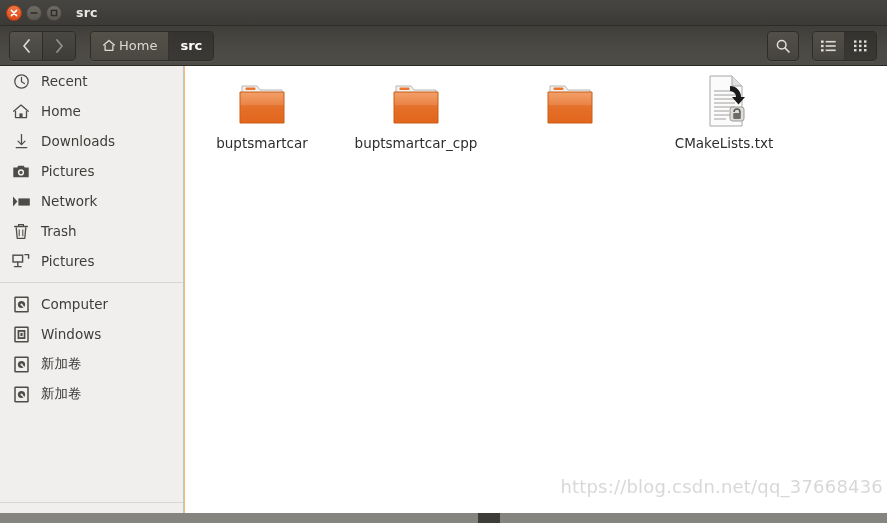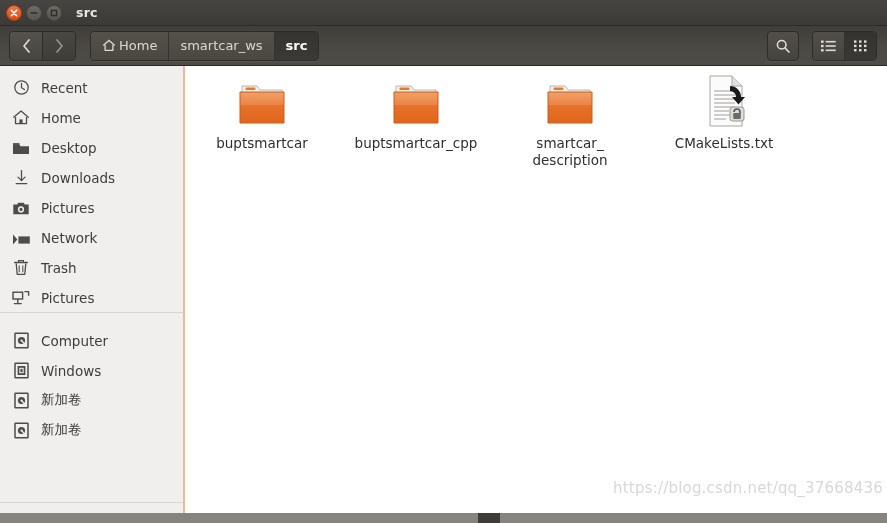--- a/index.html
+++ b/index.html
@@ -173,21 +173,21 @@
     width: 184px;
     height: 447px;
     background: #f1efee;
     border-right: 1px solid #c6c4c1;
     box-sizing: border-box;
     overflow: hidden;
   }
   .side-item {
     height: 30px;
     display: flex;
-    align-items: flex-end;
+    align-items: center;
     padding-left: 10px;
     box-sizing: border-box;
   }
   .side-icon {
     width: 22px;
     min-width: 22px;
     display: flex;
     align-items: center;
     justify-content: center;
     color: #4e4c48;
@@ -238,21 +238,21 @@
     text-align: center;
     line-height: 17px;
     max-width: 150px;
     word-break: break-word;
   }
 
   #watermark {
     position: absolute;
     right: 4px;
     bottom: 16px;
-    font-size: 15px;
+    font-size: 18px;
     color: #d8d8d8;
     letter-spacing: 0.2px;
     white-space: nowrap;
   }
 
   
   #hscroll {
     position: absolute;
     left: 0; bottom: 0;
     width: 887px; height: 10px;
@@ -312,23 +312,20 @@
       </div>
     </div>
 
     <div class="crumbs">
       <div class="crumb">
         <svg class="home-ico" width="14" height="13" viewBox="0 0 14 13">
           <path d="M7 1.4 L12.3 6.1 M7 1.4 L1.7 6.1" stroke="#dedbd6" stroke-width="1.3" fill="none" stroke-linecap="round"></path>
           <path d="M3.1 6.0 V11.3 H10.9 V6.0" stroke="#dedbd6" stroke-width="1.3" fill="none" stroke-linejoin="round"></path>
         </svg>
         <span>Home</span>
-      </div>
-      <div class="crumb">
-        <span>smartcar_ws</span>
       </div>
       <div class="crumb active">
         <span>src</span>
       </div>
     </div>
 
     <div class="tb-right">
       <div class="tb-btn">
         <svg width="16" height="16" viewBox="0 0 16 16">
           <circle cx="6.7" cy="6.7" r="4.3" stroke="#e2dfda" stroke-width="1.5" fill="none"></circle>
@@ -383,29 +380,20 @@
       <span class="side-icon">
         <svg width="18" height="17" viewBox="0 0 18 17">
           <path d="M9 2.1 L16.3 8.2 M9 2.1 L1.7 8.2" stroke="#4e4c48" stroke-width="1.3" fill="none" stroke-linecap="round"></path>
           <path d="M3.5 7.9 V14.6 H14.5 V7.9" stroke="#4e4c48" stroke-width="1.3" fill="none" stroke-linejoin="round"></path>
           <rect x="7.4" y="10.4" width="3.2" height="4.2" fill="#4e4c48"></rect>
         </svg>
       </span>
       <span class="side-label">Home</span>
     </div>
 
-    <div class="side-item">
-      <span class="side-icon">
-        <svg width="18" height="15" viewBox="0 0 18 15">
-          <path d="M1 3.6 V13 H17 V5.3 H8.6 L7.2 3.6 Z" fill="#4e4c48"></path>
-          <rect x="1" y="2.1" width="6.5" height="1.8" fill="#4e4c48"></rect>
-        </svg>
-      </span>
-      <span class="side-label">Desktop</span>
-    </div>
 
 
     <div class="side-item">
       <span class="side-icon">
         <svg width="15" height="17" viewBox="0 0 15 17">
           <path d="M7.5 1.6 V11.2" stroke="#4e4c48" stroke-width="1.3" stroke-linecap="round"></path>
           <path d="M4 8.1 L7.5 11.6 L11 8.1" stroke="#4e4c48" stroke-width="1.3" fill="none" stroke-linecap="round" stroke-linejoin="round"></path>
           <path d="M2.2 14.6 H12.8" stroke="#4e4c48" stroke-width="1.3" stroke-linecap="round"></path>
         </svg>
       </span>
@@ -545,22 +533,20 @@
       </div>
 
       <div class="item">
         <div class="item-icon">
           <svg width="54" height="48" viewBox="0 0 54 48">
             <path d="M7 6 H22 L25 10 H47 V14 H7 Z" fill="#f3f1ef" stroke="#b9b6b2" stroke-width="1"></path>
             <rect x="10.5" y="7.5" width="10" height="2.6" rx="1" fill="#e8762c"></rect>
             <path d="M5 12 H49 V43 H5 Z" fill="url(#fg1)" stroke="#c85f18" stroke-width="1"></path>
           </svg>
         </div>
-        <div class="item-label" style="white-space:pre-line">smartcar_
-description</div>
       </div>
 
       <div class="item">
         <div class="item-icon">
           <svg width="50" height="54" viewBox="0 0 50 54">
             <path d="M11 2 H33 L43 12 V52 H11 Z" fill="#fbfbfb" stroke="#a9a7a4" stroke-width="1"></path>
             <path d="M33 2 V12 H43" fill="#e3e1df" stroke="#a9a7a4" stroke-width="1" stroke-linejoin="round"></path>
             <g stroke="#b6b4b1" stroke-width="1.3">
               <path d="M15 17 H36"></path>
                 <path d="M15 21 H36"></path>

